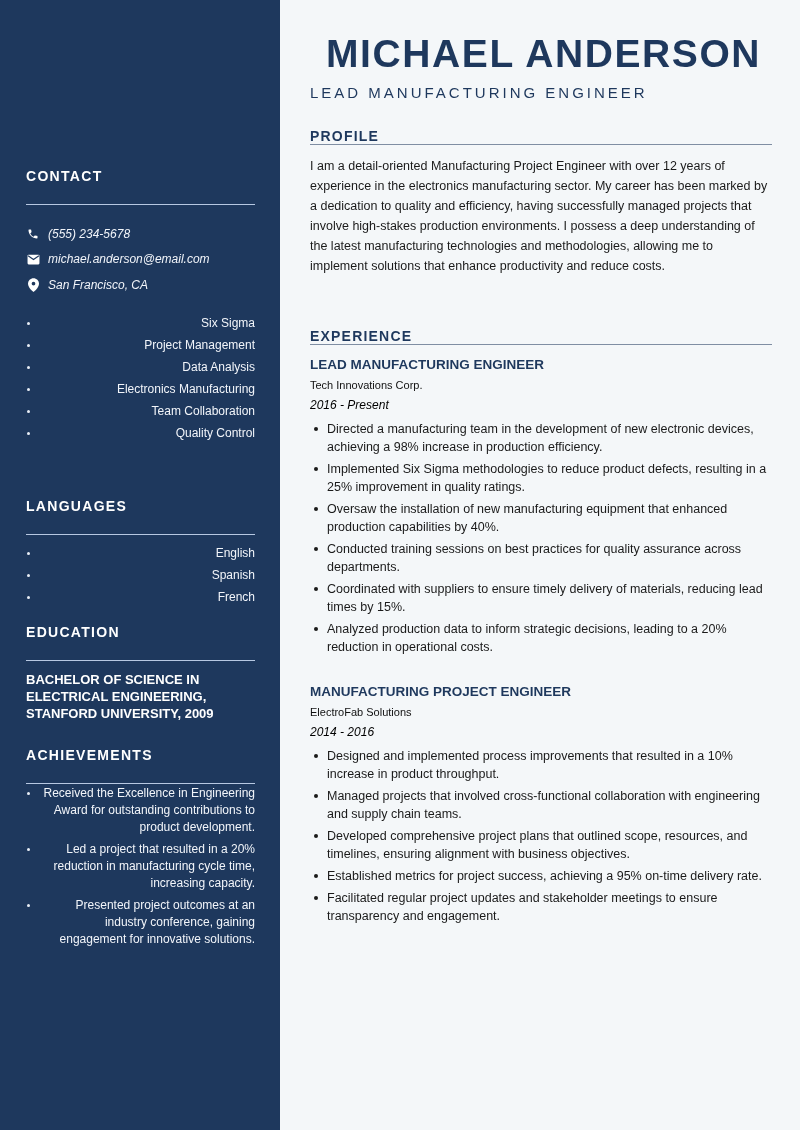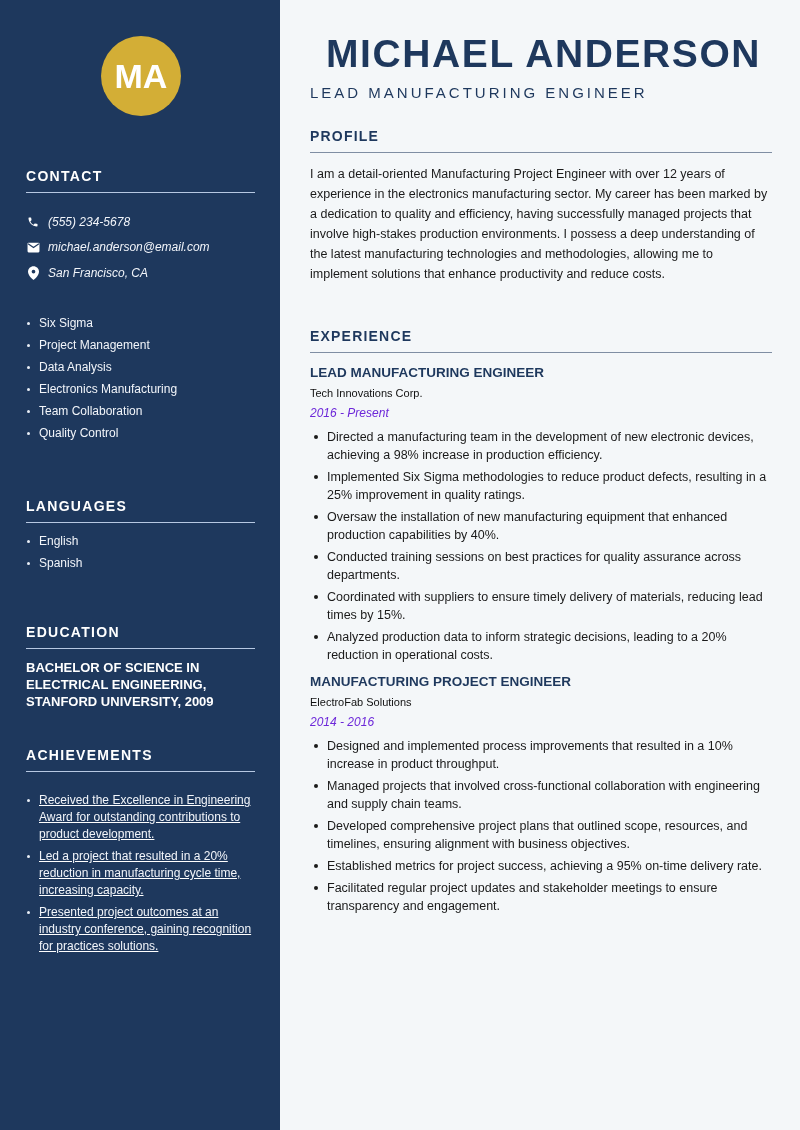--- a/index.html
+++ b/index.html
@@ -20,30 +20,30 @@
     .avatar {
       position: absolute; left: 101px; top: 36px;
       width: 80px; height: 80px; border-radius: 50%;
       background: #d3ae36;
       display: flex; align-items: center; justify-content: center;
       color: #fff; font-weight: bold; font-size: 34px; letter-spacing: 0px;
     }
     .side-section { position: absolute; left: 26px; width: 229px; }
     .side-heading {
       font-size: 14px; font-weight: bold; letter-spacing: 1.3px;
-      color: #fff; padding-bottom: 8px;
+      color: #fff; padding-bottom: 20px;
       border-bottom: 1.5px solid #b7c8e2;
     }
     .contact-list { list-style: none; margin-top: 16px; font-style: italic; }
     .contact-item {
       display: flex; align-items: center;
       font-size: 12px; height: 25.5px; color: #f2f5fa;
     }
     .contact-item .ic { width: 14px; height: 14px; margin-right: 8px; display:flex; align-items:center; justify-content:center; }
-    .bullet-list { list-style: none; margin-top: 10px; }
+    .bullet-list { list-style: none; margin-top: 10px; text-align: right; }
     .bullet-list li {
       position: relative; padding-left: 13px;
       font-size: 12px; color: #f2f5fa; line-height: 16px;
       margin-bottom: 6px;
     }
     .bullet-list li::before {
       content: ""; position: absolute; left: 1px; top: 7px;
       width: 3px; height: 3px; background: #e8edf5; border-radius: 50%;
     }
     .edu-text {
@@ -58,46 +58,43 @@
       font-size: 39px; font-weight: bold; color: #1e385d; letter-spacing: 1.6px;
       white-space: nowrap;
     }
     .title {
       position: absolute; top: 84px; left: 0;
       font-size: 15px; color: #1e385d; letter-spacing: 3px; white-space: nowrap;
     }
     .main-section { position: absolute; left: 0; width: 462px; }
     .main-heading {
       font-size: 14px; font-weight: bold; color: #1e385d; letter-spacing: 1.2px;
-      padding-bottom: 8px; border-bottom: 1.5px solid #7f8ea3;
+      padding-bottom: 0; border-bottom: 1.5px solid #7f8ea3;
     }
     .profile-text {
       margin-top: 11px; font-size: 12.5px; line-height: 20px; color: #1a1a1a;
     }
     .job { margin-top: 12px; }
     .job-title { font-size: 13.5px; font-weight: bold; color: #1e385d; }
     .job-company { font-size: 11px; color: #111; margin-top: 7px; font-weight: 500; }
-    .job-dates { font-size: 12px; font-style: italic; color: #6d28d9; margin-top: 7px; }
+    .job-dates { font-size: 12px; font-style: italic; color: #000000; margin-top: 7px; }
     .job-bullets { list-style: none; margin-top: 8px; }
     .job-bullets li {
       position: relative; padding-left: 17px;
       font-size: 12.5px; line-height: 18px; color: #1a1a1a; margin-bottom: 4px;
     }
     .job-bullets li::before {
       content: ""; position: absolute; left: 4px; top: 7px;
       width: 4px; height: 4px; background: #1a1a1a; border-radius: 50%;
     }
   </style>
 </head>
 <body>
 
 <aside class="sidebar">
-  <div class="avatar">
-    <span>MA</span>
-  </div>
 
   <section class="side-section" style="top:168px;">
     <h2 class="side-heading">CONTACT</h2>
     <ul class="contact-list">
       <li class="contact-item">
         <span class="ic">
           <svg width="12" height="12" viewBox="0 0 24 24">
               <path fill="#fff" d="M6.6 10.8c1.4 2.8 3.8 5.1 6.6 6.6l2.2-2.2c.3-.3.7-.4 1-.2 1.1.4 2.3.6 3.6.6.6 0 1 .4 1 1V20c0 .6-.4 1-1 1C10.6 21 3 13.4 3 4c0-.6.4-1 1-1h3.5c.6 0 1 .4 1 1 0 1.3.2 2.5.6 3.6.1.3 0 .7-.2 1L6.6 10.8z"></path>
             </svg>
         </span>
@@ -133,34 +130,35 @@
       <li>Team Collaboration</li>
       <li>Quality Control</li>
     </ul>
   </section>
 
   <section class="side-section" style="top:498px;">
     <h2 class="side-heading">LANGUAGES</h2>
     <ul class="bullet-list">
       <li>English</li>
       <li>Spanish</li>
+      <li>French</li>
     </ul>
   </section>
 
   <section class="side-section" style="top:624px;">
     <h2 class="side-heading">EDUCATION</h2>
     <p class="edu-text">BACHELOR OF SCIENCE IN ELECTRICAL ENGINEERING, STANFORD UNIVERSITY, 2009</p>
   </section>
 
   <section class="side-section" style="top:747px;">
     <h2 class="side-heading">ACHIEVEMENTS</h2>
-    <ul class="bullet-list ach-list" style="margin-top:20px;text-decoration:underline;">
+    <ul class="bullet-list ach-list" style="margin-top:1px;">
       <li>Received the Excellence in Engineering Award for outstanding contributions to product development.</li>
       <li>Led a project that resulted in a 20% reduction in manufacturing cycle time, increasing capacity.</li>
-      <li>Presented project outcomes at an industry conference, gaining recognition for practices solutions.</li>
+      <li>Presented project outcomes at an industry conference, gaining engagement for innovative solutions.</li>
     </ul>
   </section>
 </aside>
 
 <main class="main">
   <h1 class="name">MICHAEL ANDERSON</h1>
   <div class="title">LEAD MANUFACTURING ENGINEER</div>
 
   <section class="main-section" style="top:128px;">
     <h2 class="main-heading">PROFILE</h2>
@@ -177,21 +175,21 @@
       <ul class="job-bullets">
         <li>Directed a manufacturing team in the development of new electronic devices, achieving a 98% increase in production efficiency.</li>
         <li>Implemented Six Sigma methodologies to reduce product defects, resulting in a 25% improvement in quality ratings.</li>
         <li>Oversaw the installation of new manufacturing equipment that enhanced production capabilities by 40%.</li>
         <li>Conducted training sessions on best practices for quality assurance across departments.</li>
         <li>Coordinated with suppliers to ensure timely delivery of materials, reducing lead times by 15%.</li>
         <li>Analyzed production data to inform strategic decisions, leading to a 20% reduction in operational costs.</li>
       </ul>
     </div>
 
-    <div class="job" style="margin-top:10px;">
+    <div class="job" style="margin-top:28px;">
       <div class="job-title">MANUFACTURING PROJECT ENGINEER</div>
       <div class="job-company">ElectroFab Solutions</div>
       <div class="job-dates">2014 - 2016</div>
       <ul class="job-bullets">
         <li>Designed and implemented process improvements that resulted in a 10% increase in product throughput.</li>
         <li>Managed projects that involved cross-functional collaboration with engineering and supply chain teams.</li>
         <li>Developed comprehensive project plans that outlined scope, resources, and timelines, ensuring alignment with business objectives.</li>
         <li>Established metrics for project success, achieving a 95% on-time delivery rate.</li>
         <li>Facilitated regular project updates and stakeholder meetings to ensure transparency and engagement.</li>
       </ul>

